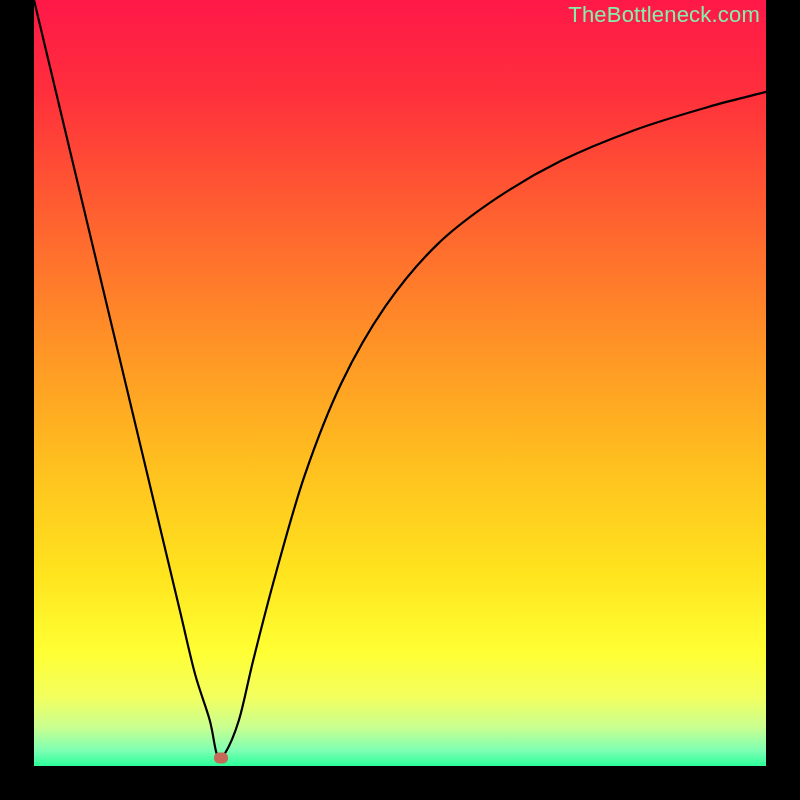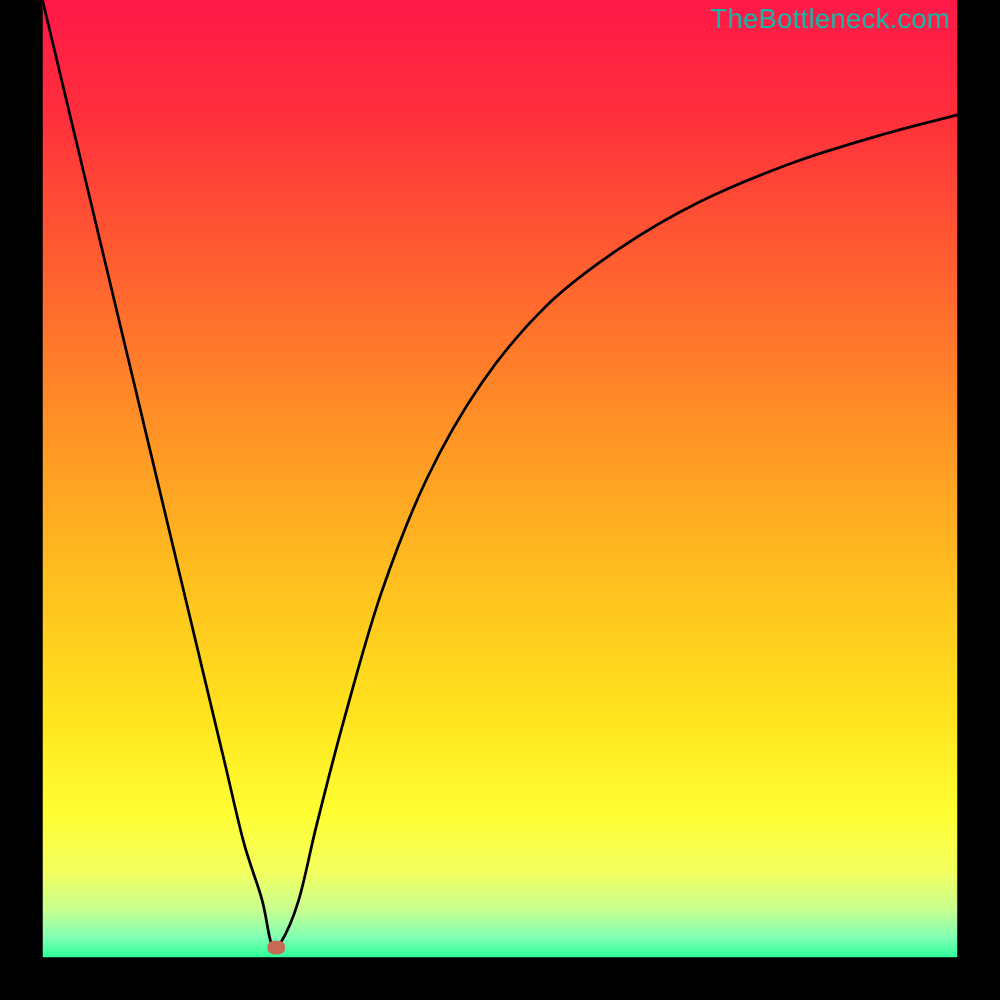--- a/index.html
+++ b/index.html
@@ -23,21 +23,21 @@
     position: absolute;
     left: 0;
     top: 0;
     width: 100%;
     height: 100%;
   }
   .watermark {
     position: absolute;
     top: 2px;
     right: 40px;
-    color: #14b8a6;
+    color: #86efac;
     font-size: 22px;
     font-weight: 400;
     letter-spacing: 0.2px;
     user-select: none;
   }
   svg.curve {
     position: absolute;
     left: 0;
     top: 0;
     width: 100%;

